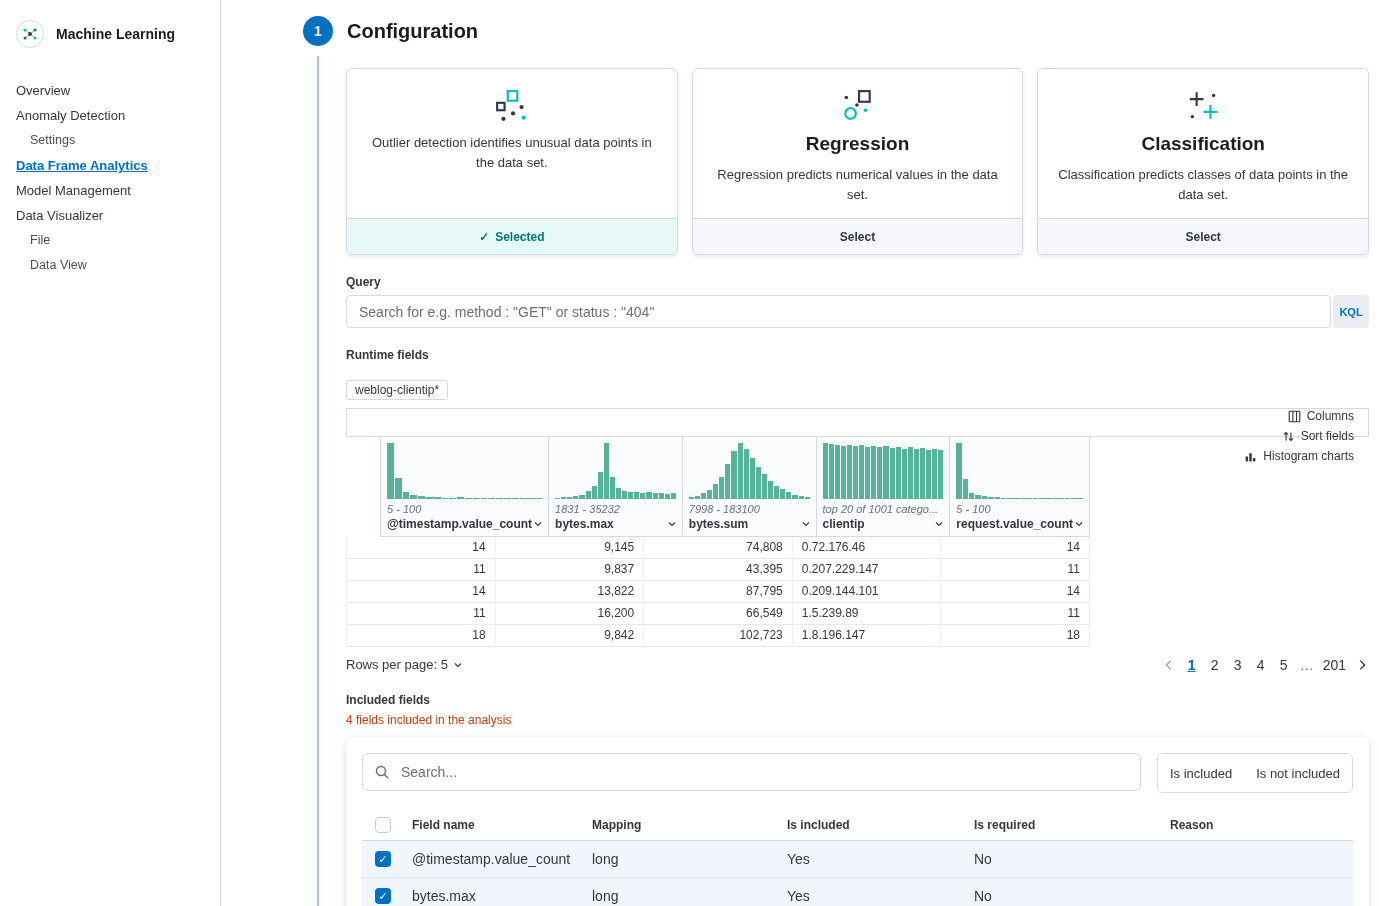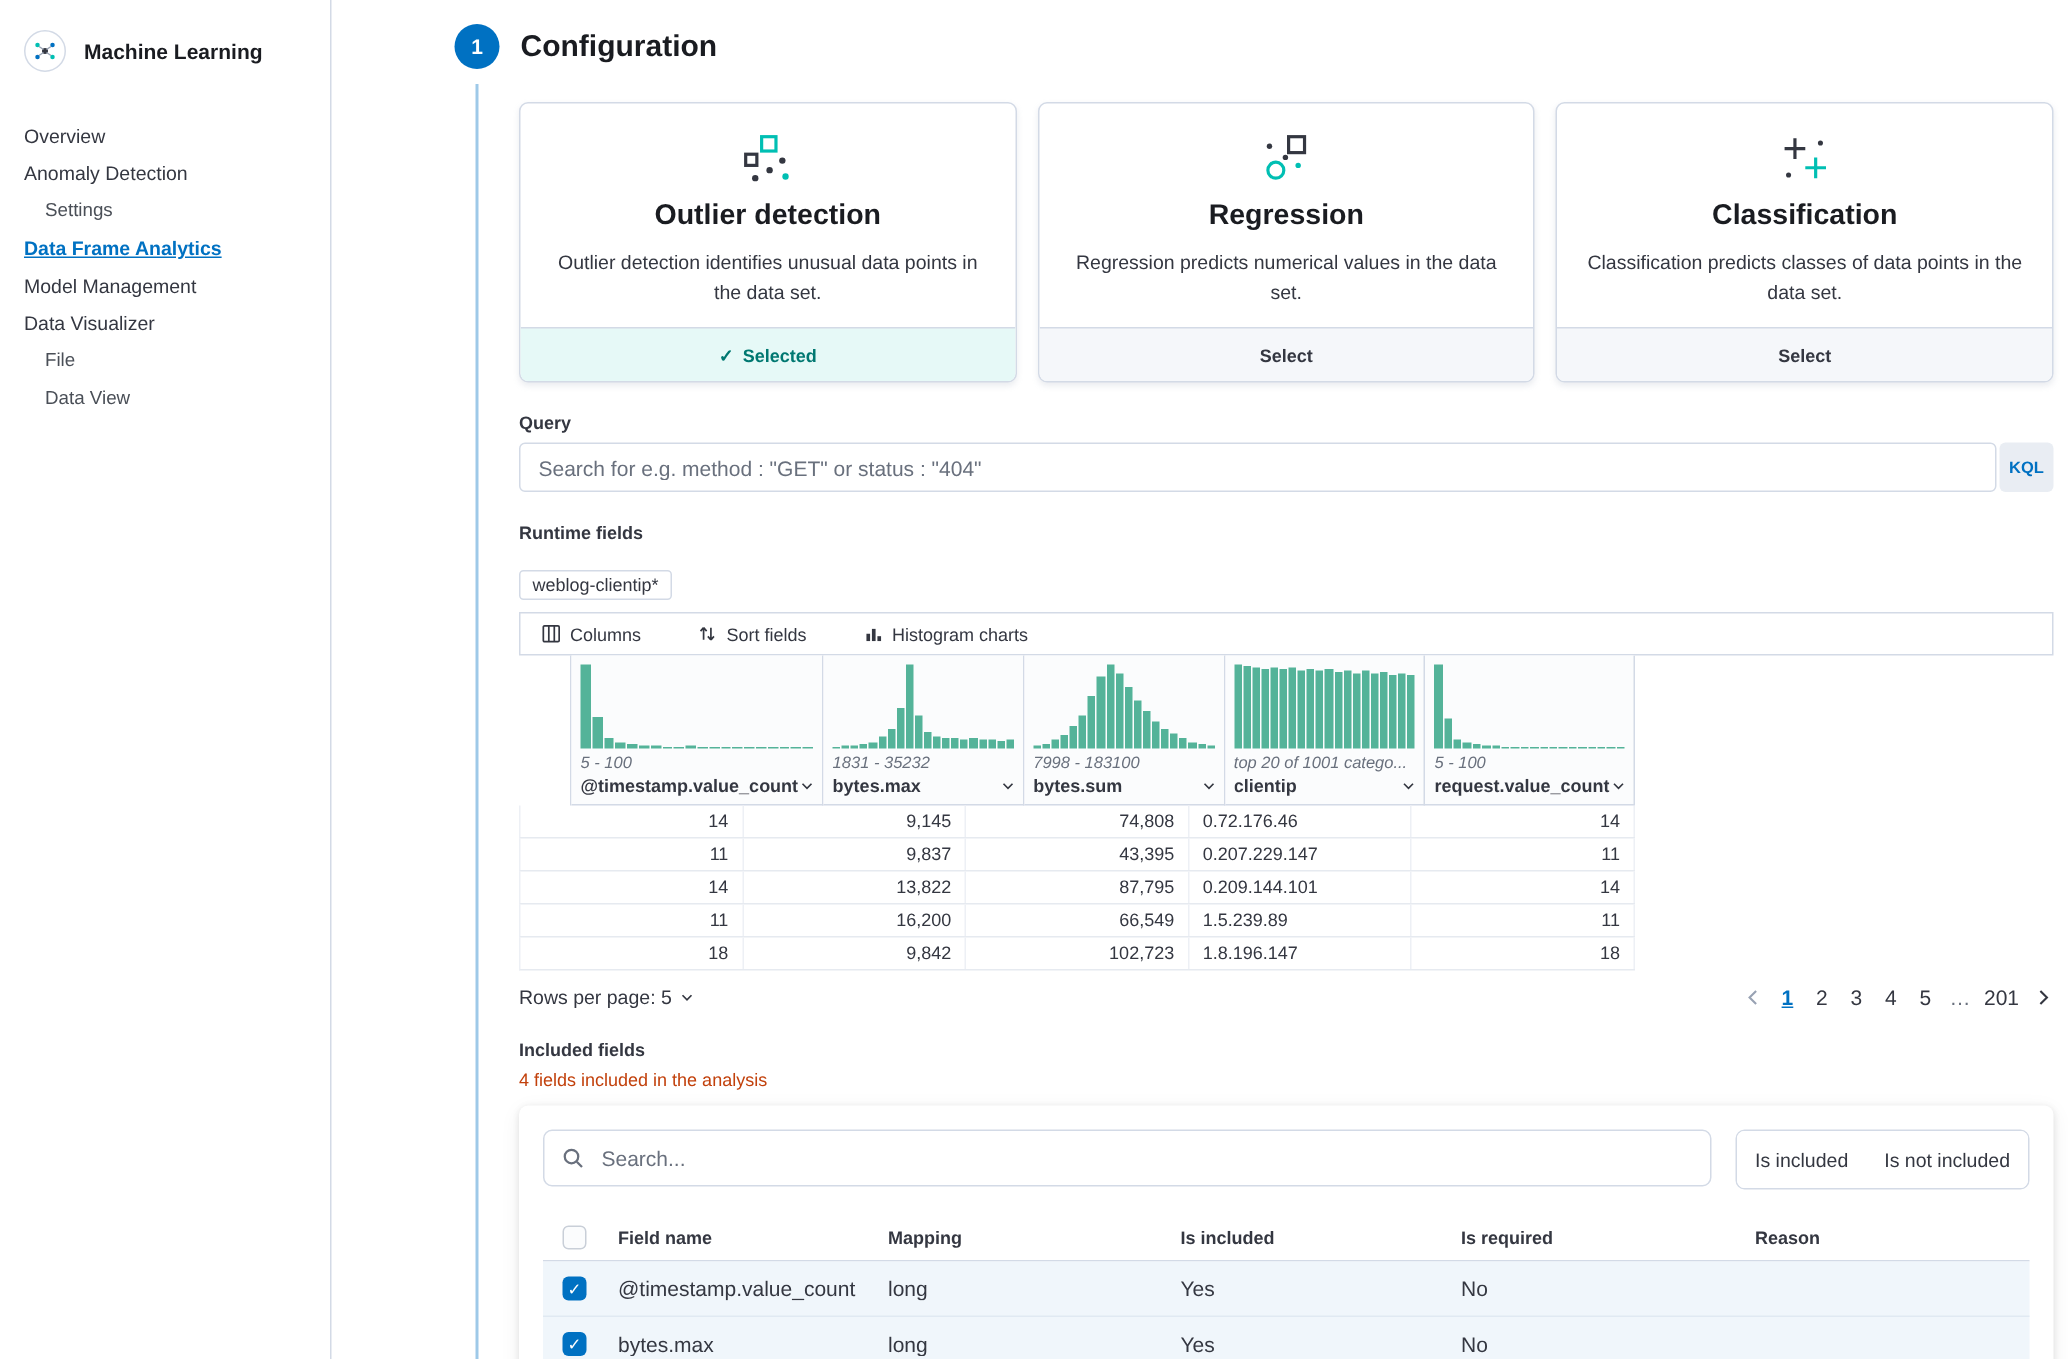--- a/index.html
+++ b/index.html
@@ -47,21 +47,21 @@
   .runtime-row { display:flex; justify-content:space-between; align-items:center; margin-top:2px; font-size:14px; }
   .runtime-right { display:flex; align-items:center; gap:10px; }
   .switch { position:relative; width:30px; height:16px; border-radius:8px; background:#CBD2DC; display:inline-block; cursor:pointer; }
   .switch .thumb { position:absolute; left:1px; top:1px; width:14px; height:14px; border-radius:50%; background:#fff; border:1px solid #C2C9D4; }
   .switch .x-mark { position:absolute; right:4px; top:0; font-size:11px; line-height:16px; color:#343741; }
   .clipboard-btn { margin-left:16px; background:none; border:none; cursor:pointer; display:flex; }
 
   .index-badge { display:inline-block; margin-top:12px; border:1px solid #D3DAE6; border-radius:3px; padding:2px 8px; font-size:12px; color:#343741; background:#fff; }
 
   
-  .grid-toolbar { margin-top:8px; height:29px; border:1px solid #D3DAE6; display:flex; align-items:center; gap:22px; padding:0 6px; background:#fff; }
+  .grid-toolbar { margin-top:8px; height:29px; border:1px solid #D3DAE6; display:flex; align-items:flex-end; gap:6px; padding:0 6px; background:#fff;flex-direction:column; }
   .tbtn { display:flex; align-items:center; gap:6px; font-size:12px; color:#343741; background:none; border:none; padding:0 8px; cursor:pointer; font-family:"Liberation Sans", sans-serif; }
 
   
   .grid { width:744px; }
   .grid-header { display:grid; grid-template-columns:repeat(5,1fr); border-left:1px solid #D3DAE6;margin-left:34px; }
   .gcol { border-right:1px solid #D3DAE6; border-bottom:1px solid #D3DAE6; background:#FBFCFD; }
   .hist { height:62px; display:flex; align-items:flex-end; gap:1px; padding:6px 6px 0; }
   .hist .bar { flex:1; background:#54B399; min-height:1px; }
   .range { font-size:11px; font-style:italic; color:#69707D; padding:4px 6px 0; white-space:nowrap; overflow:hidden; }
   .colname { display:flex; align-items:center; justify-content:space-between; padding:2px 4px 5px 6px; font-size:12px; font-weight:700; color:#343741; cursor:pointer; }
@@ -145,21 +145,20 @@
           <div class="card-icon">
             <svg width="34" height="34" viewBox="0 0 32 32" fill="none">
               <rect x="12" y="2" width="9" height="9" stroke="#00BFB3" stroke-width="2"></rect>
               <rect x="2" y="13" width="7" height="7" stroke="#343741" stroke-width="2"></rect>
               <circle cx="25" cy="17" r="2" fill="#343741"></circle>
               <circle cx="17" cy="23" r="2" fill="#343741"></circle>
               <circle cx="8" cy="28" r="2" fill="#343741"></circle>
               <circle cx="27" cy="27" r="2" fill="#00BFB3"></circle>
             </svg>
           </div>
-          <div class="card-title">Outlier detection</div>
           <div class="card-desc">Outlier detection identifies unusual data points in the data set.</div>
         </div>
         <div class="card-footer selected">
           <span class="check-mark">✓</span>
           <span>Selected</span>
         </div>
       </div>
 
       <div class="card">
         <div class="card-body">

